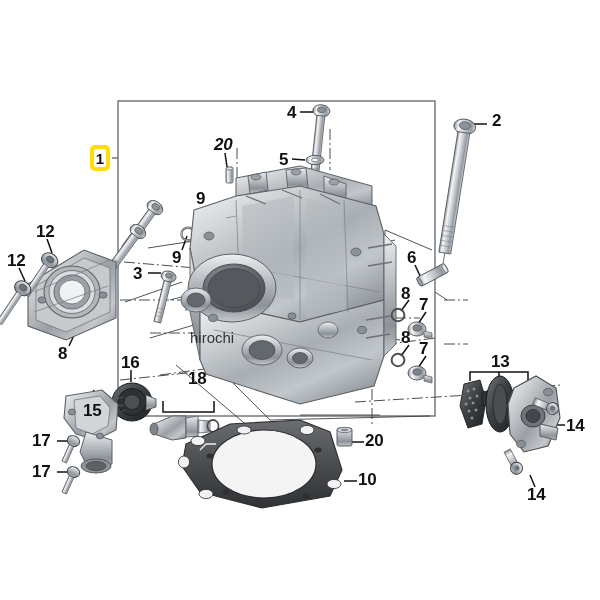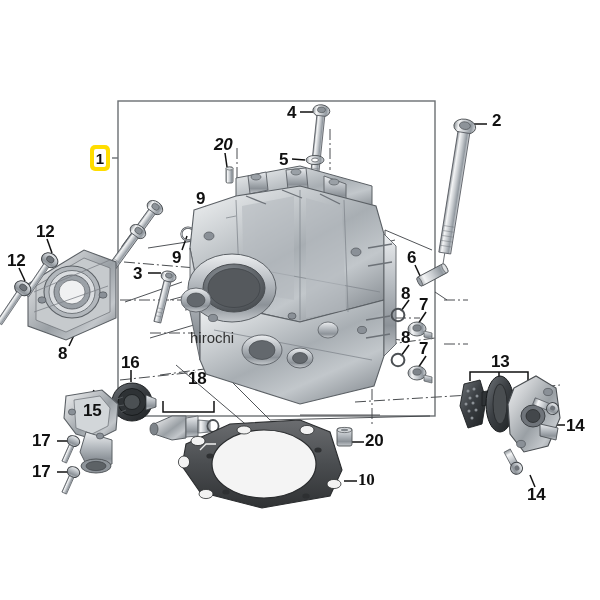--- a/index.html
+++ b/index.html
@@ -485,21 +485,21 @@
   <div class="lbl" style="left:133px;top:265px;">3</div>
   <div class="lbl" style="left:287px;top:104px;">4</div>
   <div class="lbl" style="left:279px;top:151px;">5</div>
   <div class="lbl" style="left:407px;top:249px;">6</div>
   <div class="lbl" style="left:419px;top:296px;">7</div>
   <div class="lbl" style="left:401px;top:285px;">8</div>
   <div class="lbl" style="left:419px;top:340px;">7</div>
   <div class="lbl" style="left:401px;top:329px;">8</div>
   <div class="lbl" style="left:196px;top:190px;">9</div>
   <div class="lbl" style="left:172px;top:249px;">9</div>
-  <div class="lbl" style="left:358px;top:471px;font-family:Liberation Serif, serif;">10</div>
+  <div class="lbl" style="left:358px;top:471px;">10</div>
   <div class="lbl" style="left:58px;top:345px;">8</div>
   <div class="lbl" style="left:36px;top:223px;">12</div>
   <div class="lbl" style="left:7px;top:252px;">12</div>
   <div class="lbl" style="left:491px;top:353px;">13</div>
   <div class="lbl" style="left:566px;top:417px;">14</div>
   <div class="lbl" style="left:527px;top:486px;">14</div>
   <div class="lbl" style="left:83px;top:374px;margin-top:28px;">15</div>
   <div class="lbl" style="left:121px;top:354px;text-align:right;">16</div>
   <div class="lbl" style="left:32px;top:432px;">17</div>
   <div class="lbl" style="left:32px;top:463px;">17</div>

